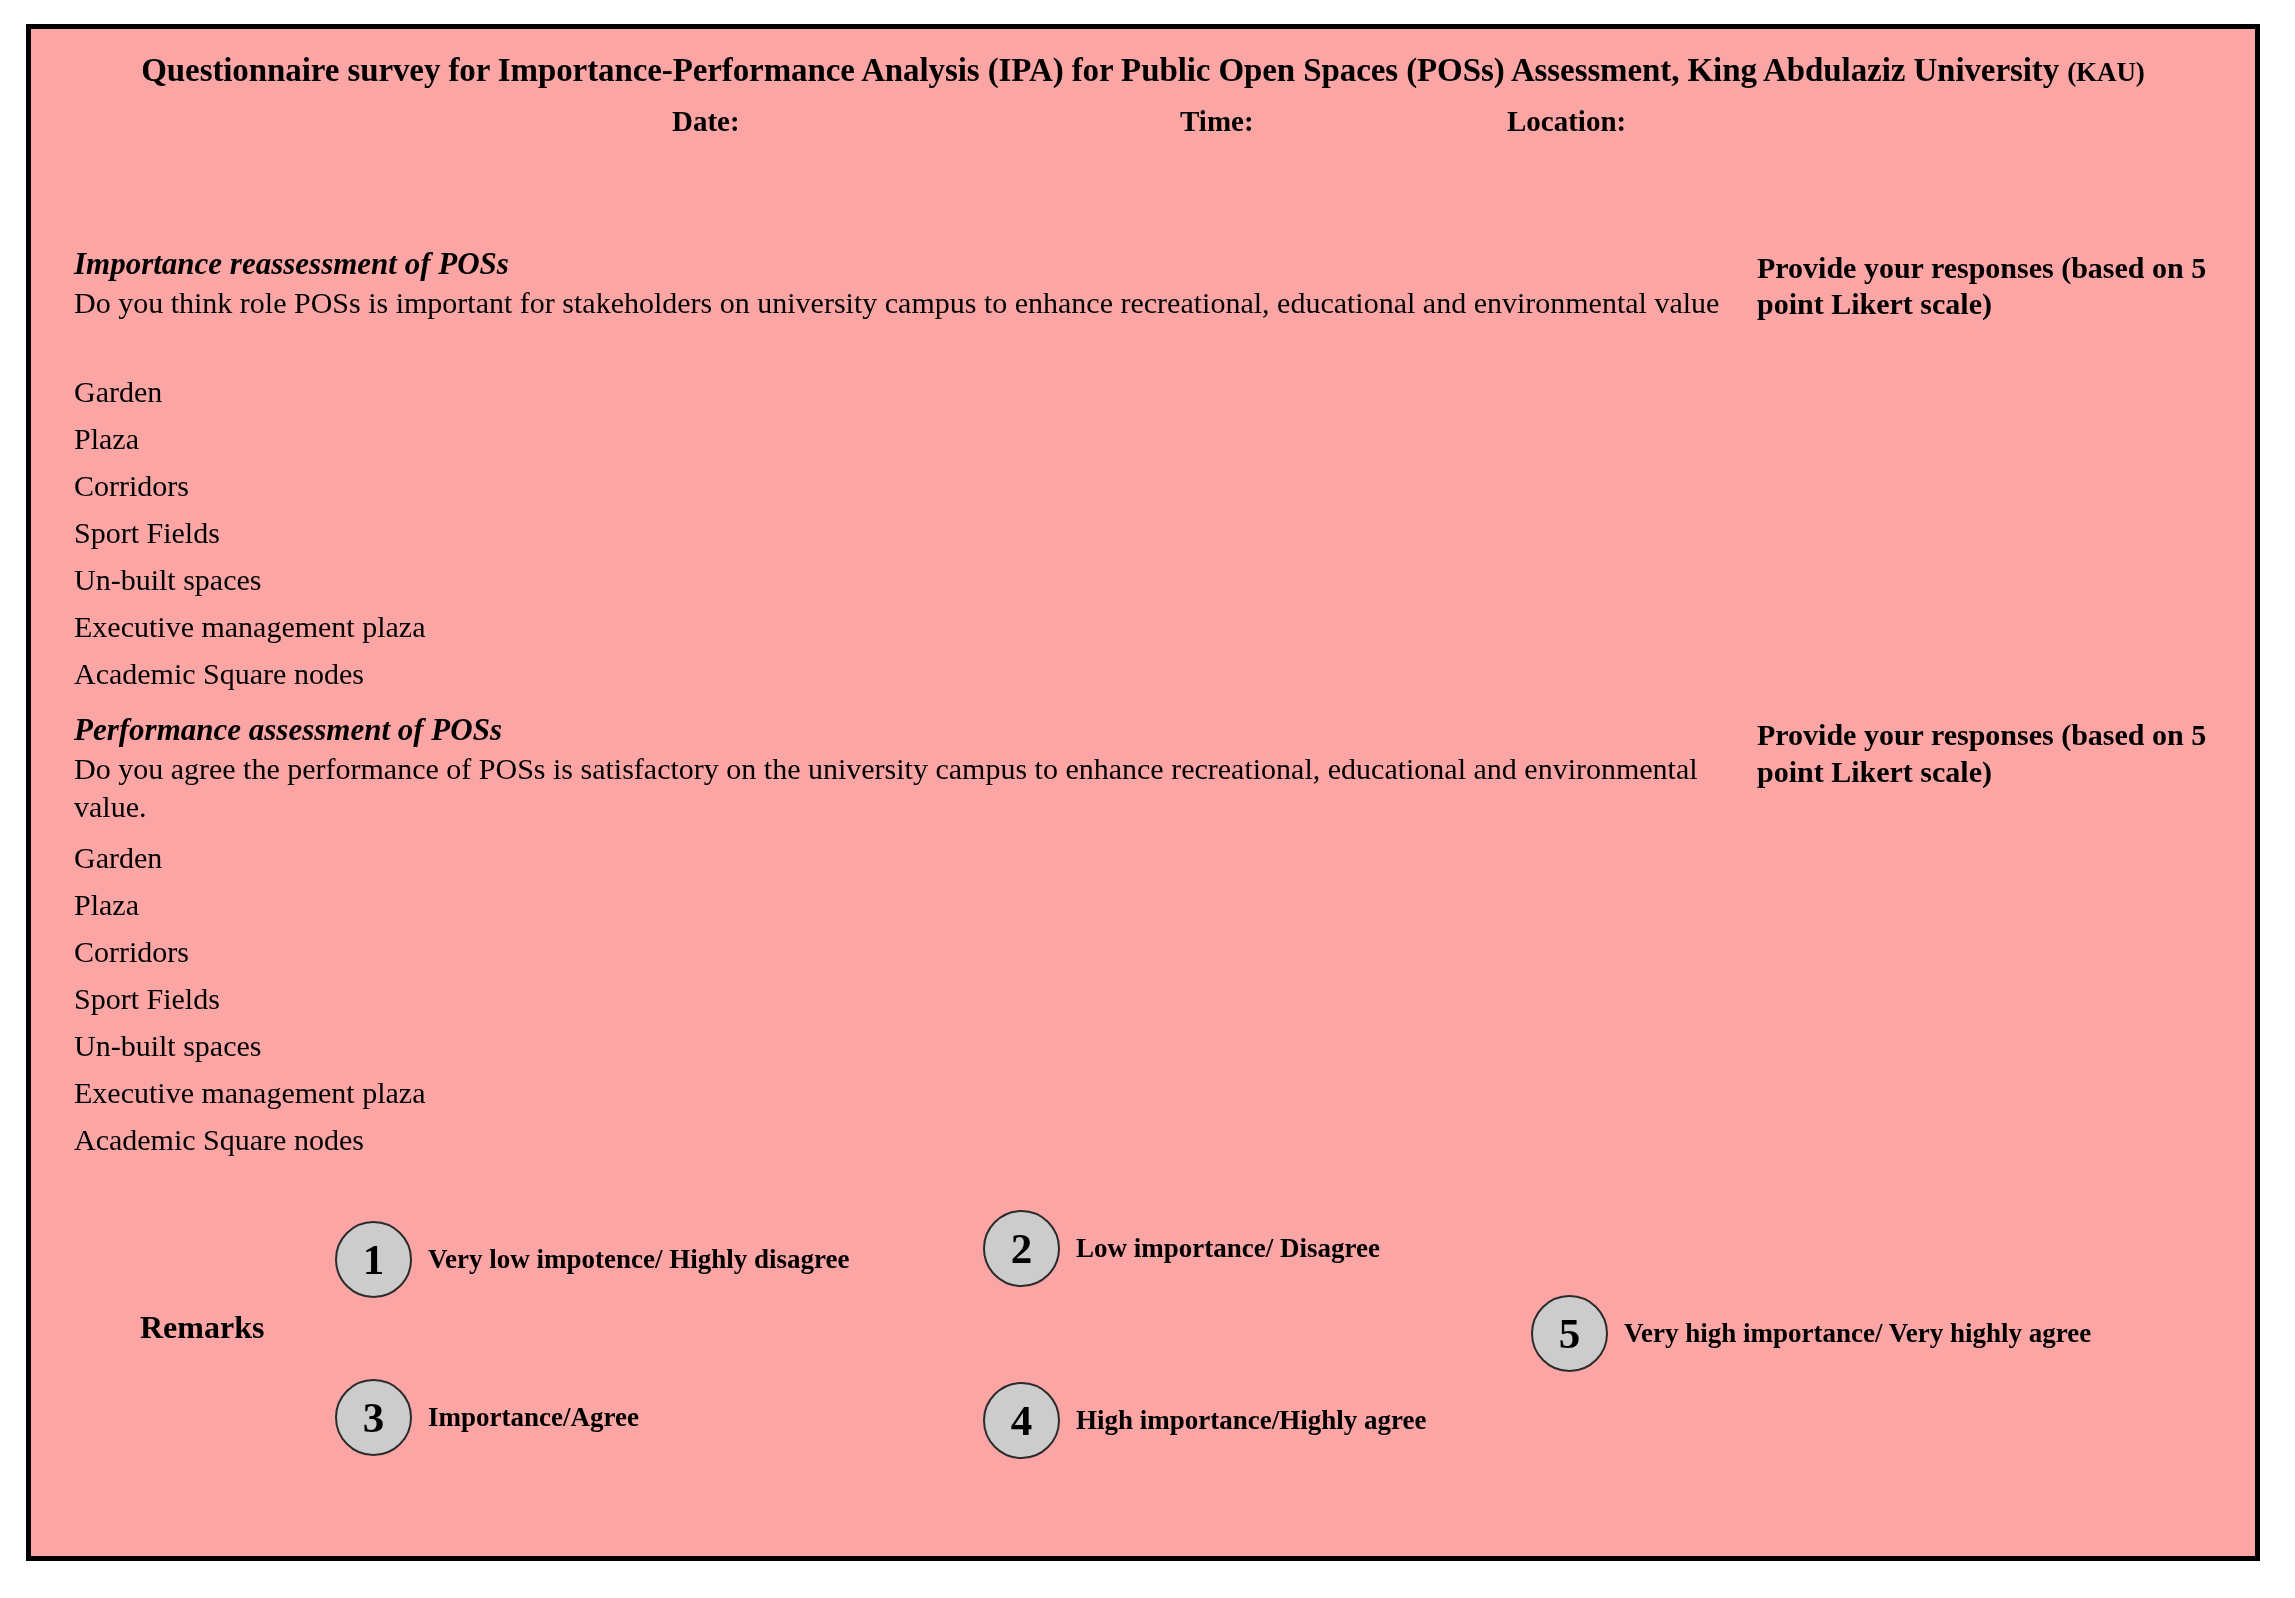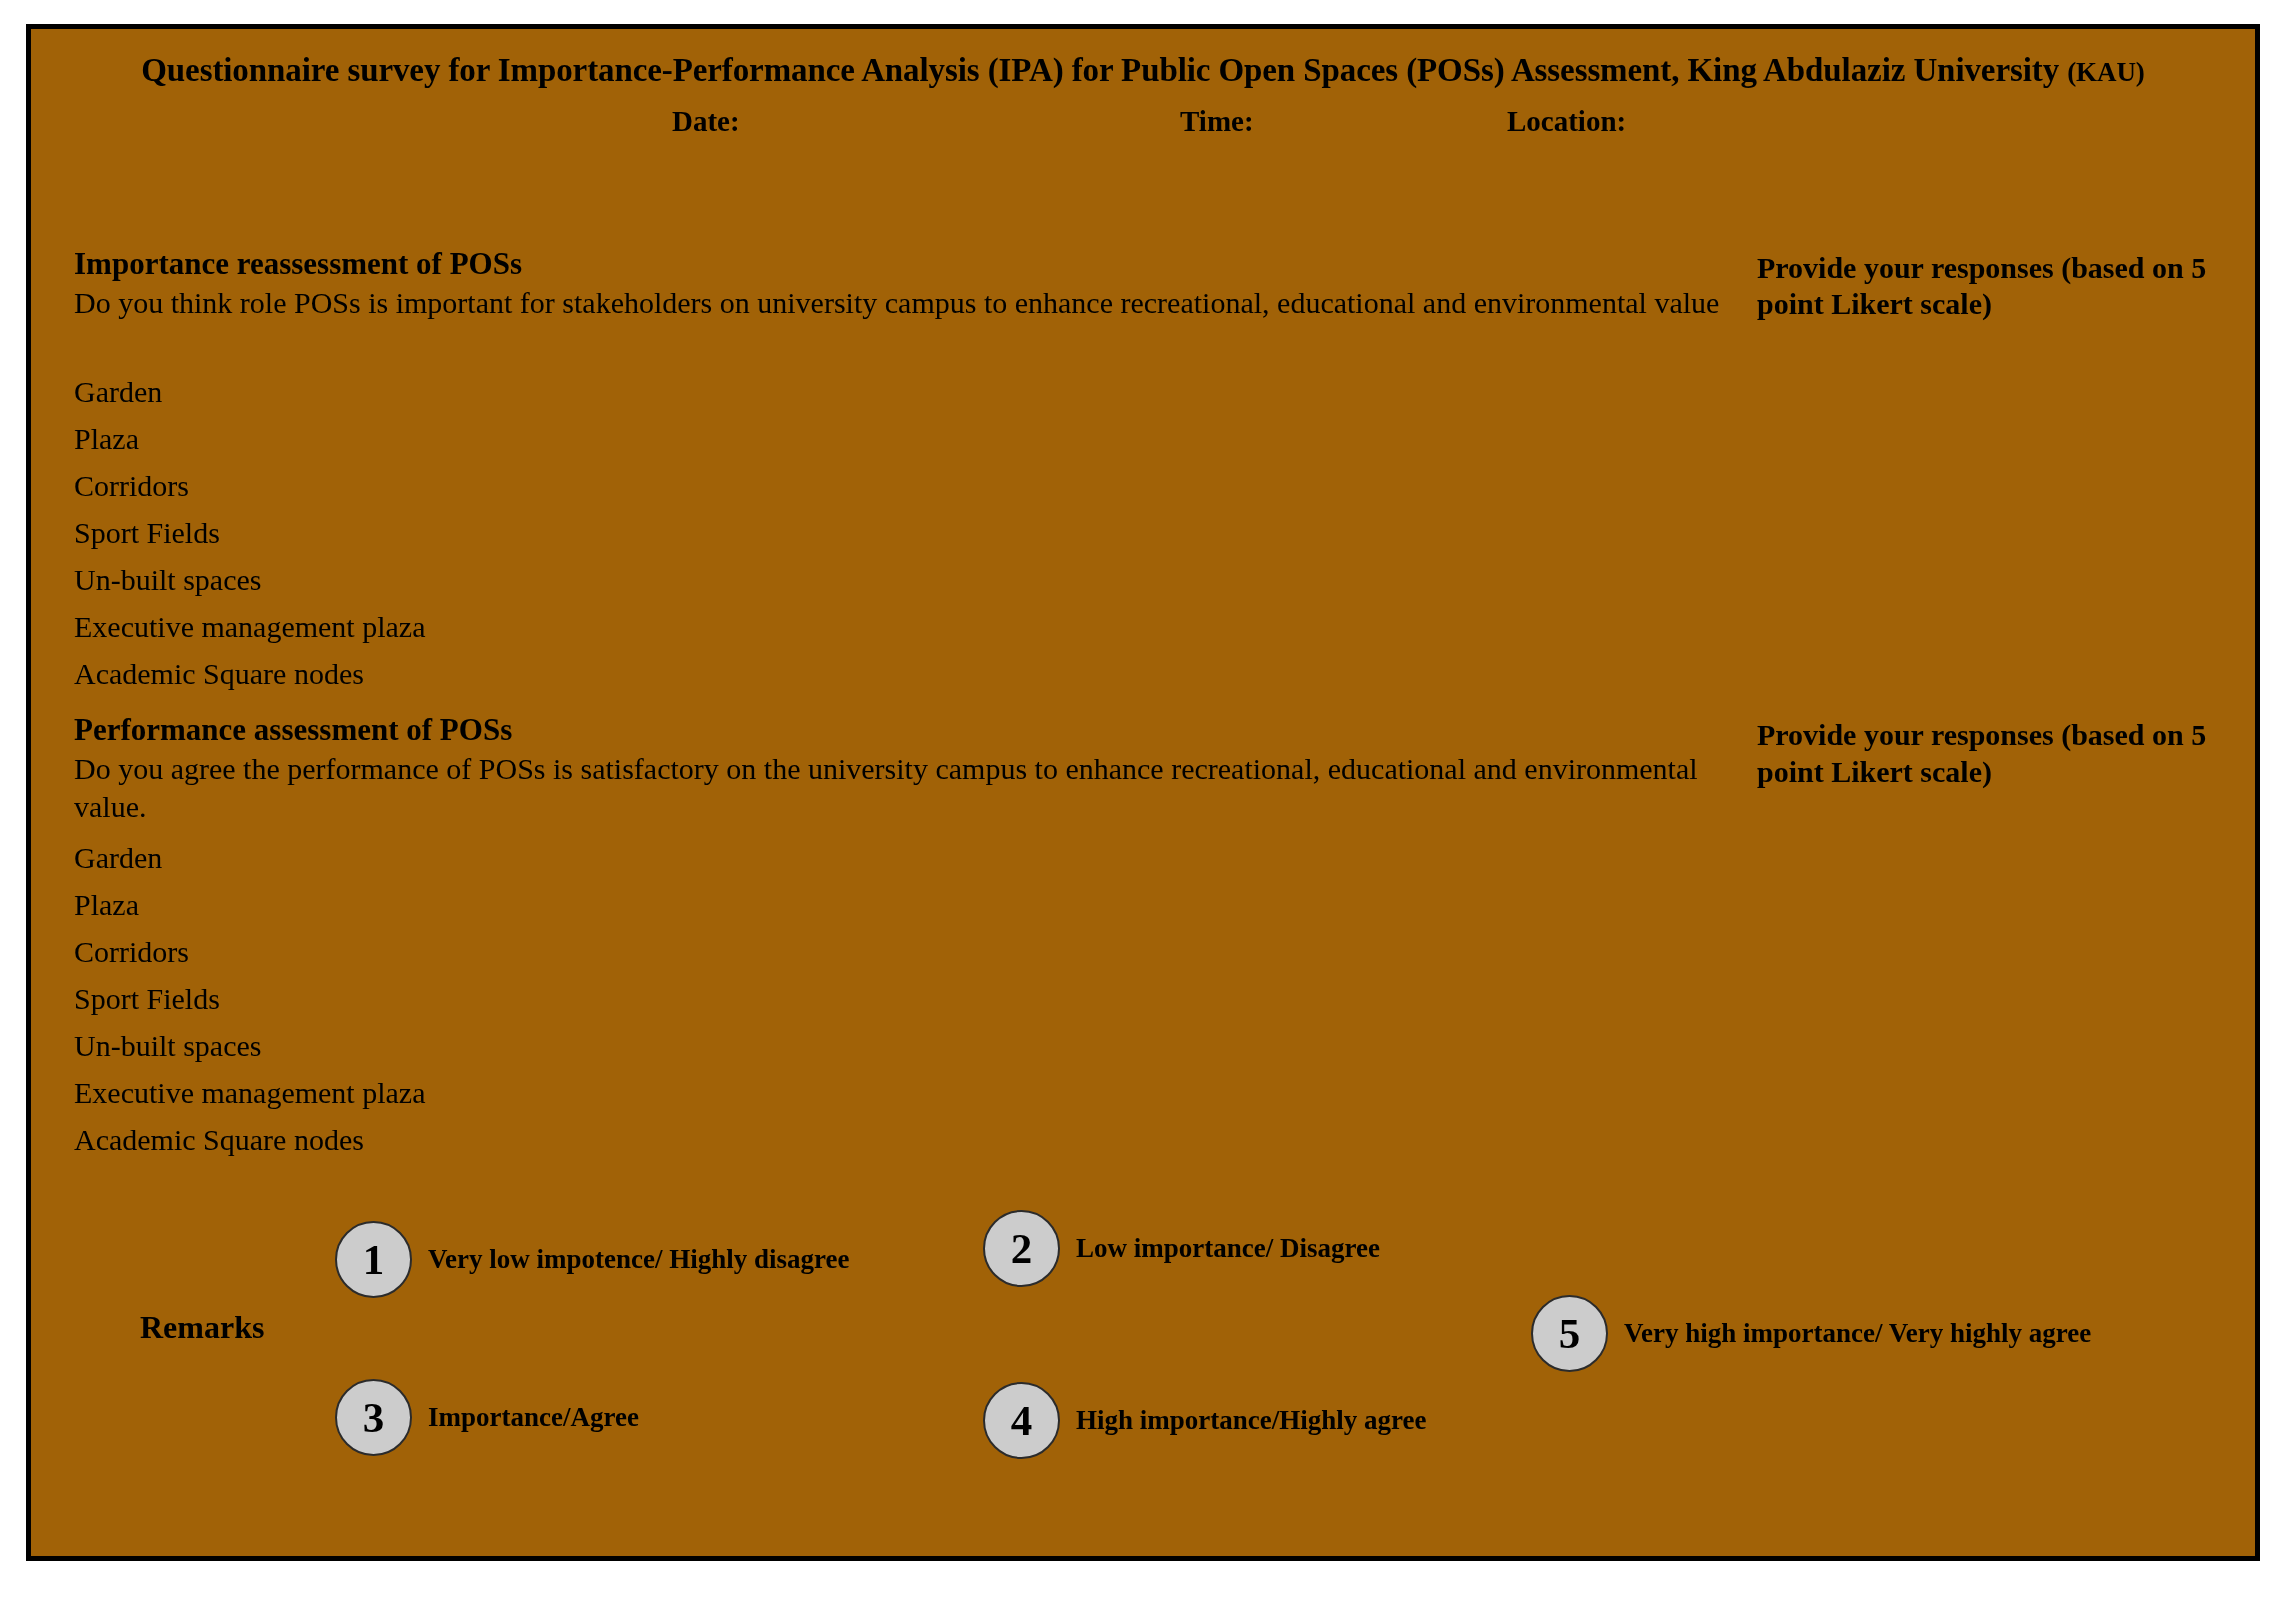--- a/index.html
+++ b/index.html
@@ -17,21 +17,21 @@
 
   
   .page-frame {
     position: absolute;
     left: 26px;
     top: 23.5px;
     width: 2234px;
     height: 1537px;
     border: 5.1px solid #000000;
     box-sizing: border-box;
-    background: #a16207;
+    background: #fca5a5;
   }
 
   
   .doc-title {
     position: absolute;
     left: 0; right: 0;
     top: 23.5px;
     text-align: center;
     font-weight: bold;
     font-size: 33px;
@@ -69,20 +69,21 @@
   .sec-importance  { top: 217px; }
   .sec-performance { top: 683px; }
 
   .section-heading {
     position: absolute;
     left: 43px;
     top: 0;
     font-weight: bold;
     font-size: 31px;
     white-space: nowrap;
+    font-style: italic;
   }
   .section-question {
     position: absolute;
     left: 43px;
     top: 38px;
     width: 1689px;
     font-size: 30px;
     line-height: 1.28;
     text-align: left;
   }

